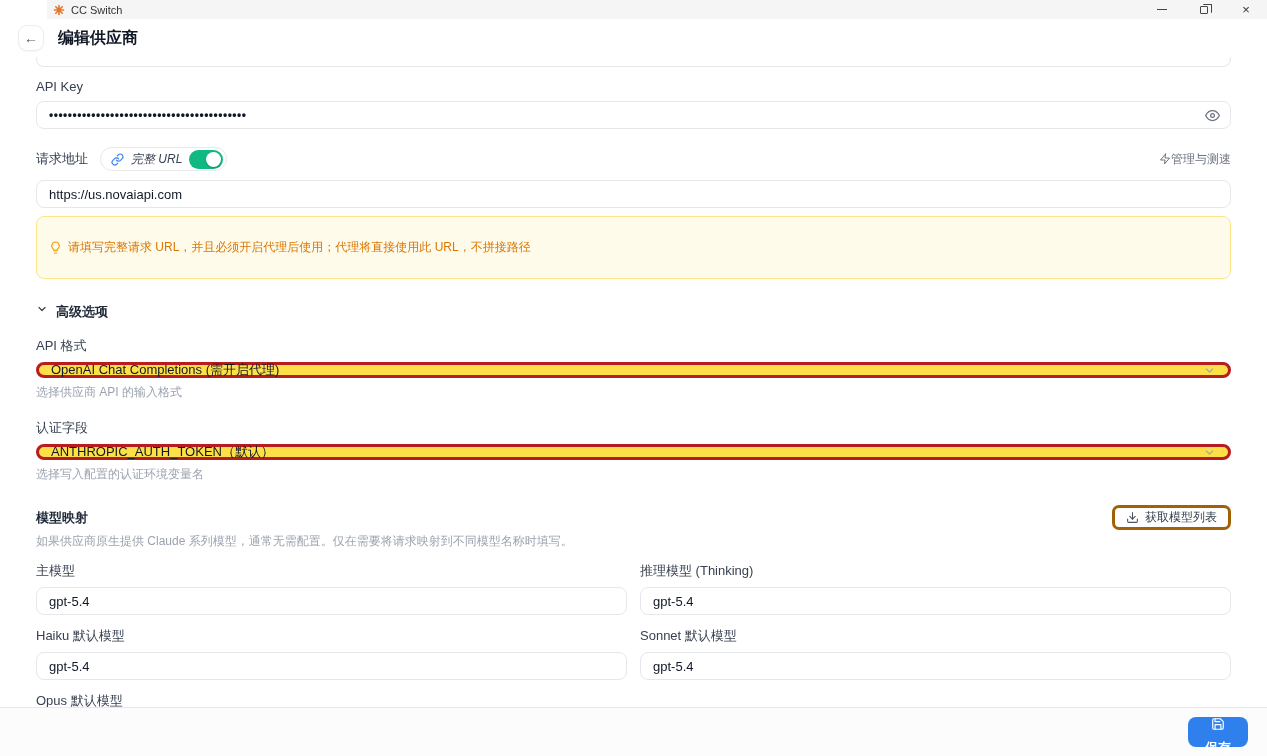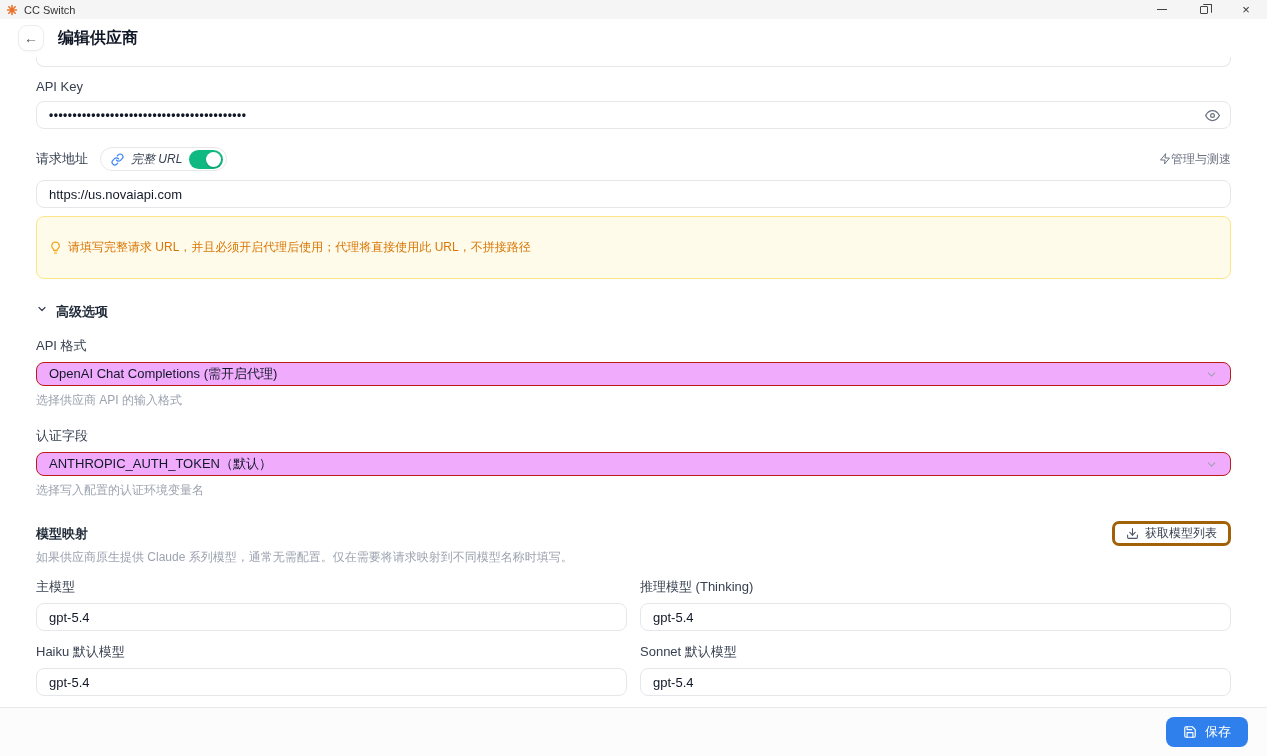--- a/index.html
+++ b/index.html
@@ -4,21 +4,21 @@
 <style>
   * { margin:0; padding:0; box-sizing:border-box; }
   html,body { width:1267px; height:756px; overflow:hidden; }
   body {
     font-family:"Liberation Sans","DejaVu Sans",sans-serif;
     background:#ffffff; color:#1f2937; position:relative;
   }
   
   .titlebar {
     height:19px; background:#f5f5f5; display:flex; align-items:center;
-    font-size:11px; color:#333; user-select:none;
+    font-size:11px; color:#333; user-select:none;margin-left:47px;
   }
   .titlebar .app-ico { width:12px; height:12px; margin:0 6px 0 6px; }
   .win-controls { margin-left:auto; display:flex; height:100%; }
   .win-btn { width:42px; height:100%; display:flex; align-items:center; justify-content:center; color:#444; }
   .glyph-min { width:10px; height:1px; background:#444; display:block; }
   .glyph-restore { width:8px; height:8px; border:1px solid #444; border-radius:1px; position:relative; display:block; }
   .glyph-restore::before { content:""; position:absolute; top:-3px; left:2px; width:8px; height:8px; border:1px solid #444; border-left:none; border-bottom:none; border-radius:1px; }
   .glyph-close { font-size:13px; line-height:1; color:#333; }
   
   .page-header { height:38px; display:flex; align-items:center; padding-left:18px; background:#fff; }
@@ -62,21 +62,21 @@
   .toggle .knob { position:absolute; right:2px; top:2px; width:15px; height:15px; border-radius:50%; background:#fff; box-shadow:0 1px 2px rgba(0,0,0,.2); }
   .manage-link { margin-left:auto; display:flex; align-items:center; font-size:12px; color:#6b7280; cursor:pointer; }
   .hint-box {
     margin-top:8px; background:var(--warning-bg,#fffbeb); border:1px solid var(--warning-border,#fde68a);
     border-radius:8px; padding:22px 12px; display:flex; align-items:center; gap:6px;
     font-size:12px; color:var(--warning-text,#d97706);
   }
   
   .section-toggle { margin-top:24px; display:flex; align-items:flex-start; gap:8px; font-size:13px; font-weight:700; color:#1f2937; cursor:pointer; }
   .select-box {
-    margin-top:7px; height:24px; border:1px solid #b91c1c; border-radius:8px; background:#f0abfc;
+    margin-top:7px; height:16px; border:3px solid #b91c1c; border-radius:8px; background:#fde047;
     display:flex; align-items:center; padding:0 12px; font-size:13px; color:#111827; cursor:pointer;
   }
   .select-box .chev { margin-left:auto; color:#9ca3af; display:flex; }
   
   .section-row { margin-top:22px; display:flex; align-items:center; justify-content:space-between; }
   .section-title { font-size:13px; font-weight:700; color:#1f2937; }
   .fetch-btn {
     display:flex; align-items:center; gap:6px; height:25px; padding:0 11px;
     border:3px solid #a16207; border-radius:7px; background:#fff; font-size:12px; color:#374151; cursor:pointer;
   }
@@ -84,22 +84,23 @@
   .model-cell .field-label { margin-top:0; }
   .model-cell .text-input { padding-right:12px; }
   
   .footer {
     position:absolute; left:0; right:0; bottom:0; height:49px; background:#fcfcfc;
     border-top:1px solid #e9e9e9; display:flex; align-items:center; justify-content:flex-end; padding-right:19px;
   }
   .save-btn {
     display:flex; align-items:center; gap:8px; height:30px; padding:0 17px;
     background:var(--accent,#2f80ed); color:#fff; border:none; border-radius:8px;
-    font-size:13px; font-weight:400; cursor:pointer;
+    font-size:13px; font-weight:700; cursor:pointer;
     font-family:"Liberation Sans","DejaVu Sans",sans-serif;
+    flex-direction:column;
   }
   svg { display:block; }
 </style>
 </head>
 <body>
 
 <div class="titlebar">
   <span class="app-ico">
     <svg viewBox="0 0 24 24" width="12" height="12" stroke="#e8742c" stroke-width="3.2" stroke-linecap="round" fill="none">
       <path d="M12 3v18M3 12h18M5.6 5.6l12.8 12.8M18.4 5.6L5.6 18.4"></path>

